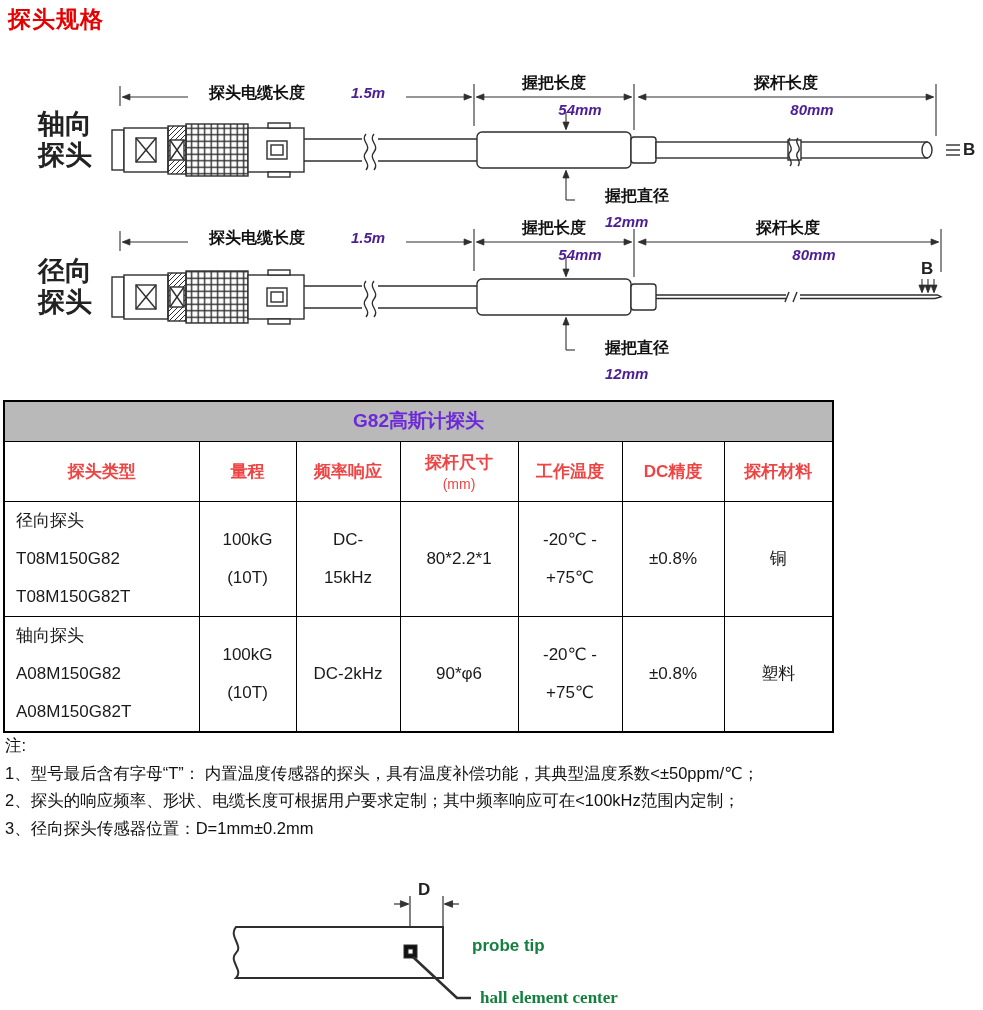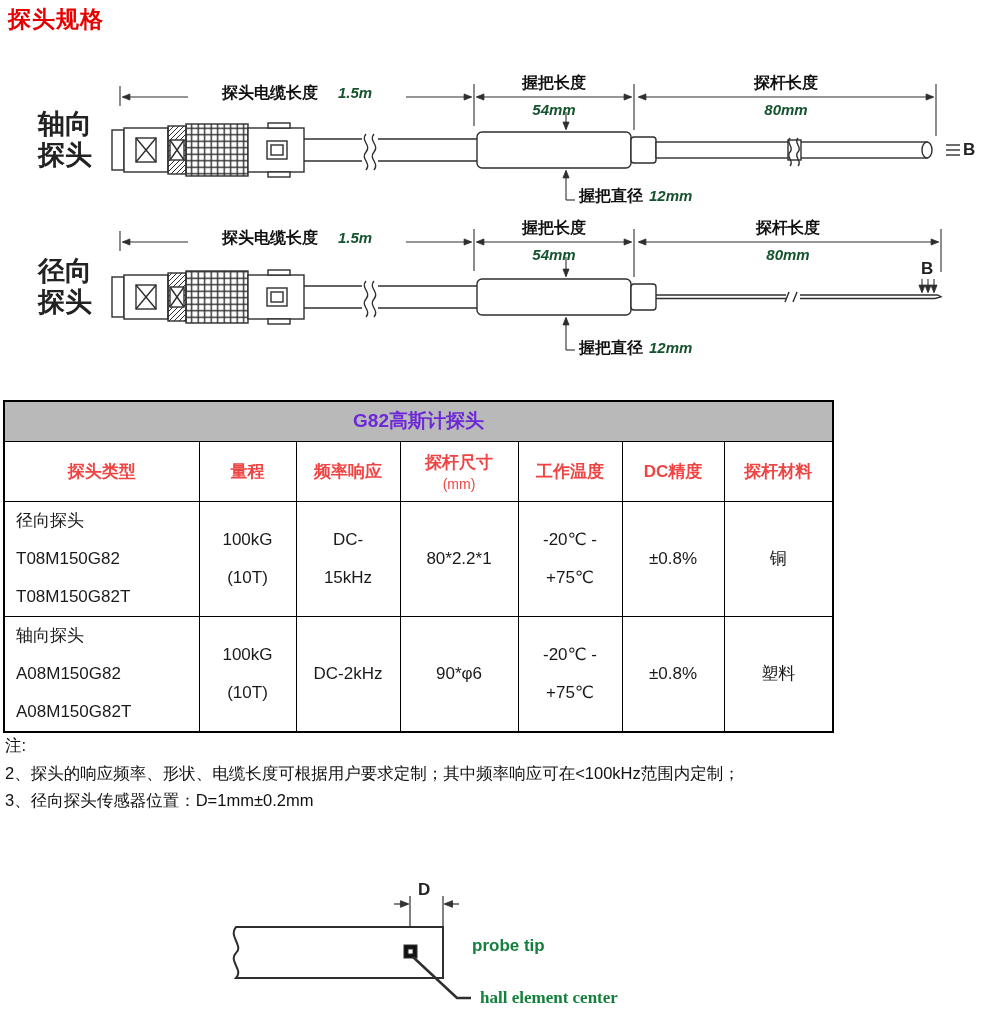--- a/index.html
+++ b/index.html
@@ -9,25 +9,25 @@
   .abs { position: absolute; }
 
   
   .page-title { left: 8px; top: 4px; font-size: 23px; font-weight: bold; color: #e60000; letter-spacing: 1px; }
 
   
   .diagram { left: 0; width: 983px; }
   .diagram svg { position: absolute; left: 0; top: 0; }
   .probe-name { font-size: 27px; font-weight: bold; color: #222; line-height: 31px; text-align: center; }
   .dim-label { font-weight: bold; font-size: 16px; color: #111; white-space: nowrap; }
-  .dim-value { font-weight: bold; font-style: italic; font-size: 15px; color: #14532d; white-space: nowrap; }
+  .dim-value { font-weight: bold; font-style: italic; font-size: 15px; color: #4c1d95; white-space: nowrap; margin-left: 26px; }
   .dim-combo { display: flex; gap: 20px; align-items: baseline; background: #fff; padding: 0 5px; justify-content: center; }
   .center-label { transform: translateX(-50%); text-align: center; }
   .b-label { font-weight: bold; font-size: 17px; color: #222; }
-  .dia-combo { display: flex; gap: 6px; align-items: baseline; white-space: nowrap; }
+  .dia-combo { display: flex; gap: 6px; align-items: baseline; white-space: nowrap; flex-direction: column; }
 
   
   .spec-table { left: 3px; top: 400px; border-collapse: collapse; table-layout: fixed; width: 830px; }
   .spec-table td, .spec-table th { border: 1px solid #000; text-align: center; vertical-align: middle; font-size: 17px; }
   .spec-table { border: 2px solid #000; }
   .tbl-title td { background: #b9b9b9; height: 40px; font-size: 19px; font-weight: bold; color: #6d28d9; }
   .tbl-head td { height: 60px; font-weight: bold; color: #ef4444; }
   .tbl-head .sub { font-weight: normal; font-size: 14px; margin-top: 2px; }
   .tbl-row td { height: 115px; }
   .cell-lines div { line-height: 38px; }
@@ -288,20 +288,21 @@
       <div>+75℃</div>
     </td>
     <td>±0.8%</td>
     <td>塑料</td>
   </tr>
 </tbody>
   </table>
 
 <div class="abs notes">
   <div class="note-line">注:</div>
+  <div class="note-line">1、型号最后含有字母“T”： 内置温度传感器的探头，具有温度补偿功能，其典型温度系数&lt;±50ppm/℃；</div>
   <div class="note-line">2、探头的响应频率、形状、电缆长度可根据用户要求定制；其中频率响应可在&lt;100kHz范围内定制；</div>
   <div class="note-line">3、径向探头传感器位置：D=1mm±0.2mm</div>
 </div>
 
 <div class="abs" style="left:180px;top:860px;width:680px;height:150px;">
   <svg width="680" height="150" style="position:absolute;left:0;top:0;">
     <defs>
       <marker id="m3" viewBox="0 0 10 10" refX="9" refY="5" markerWidth="9" markerHeight="7" orient="auto">
         <path d="M0,1 L10,5 L0,9 z" fill="#333" stroke="none"></path>
       </marker>

